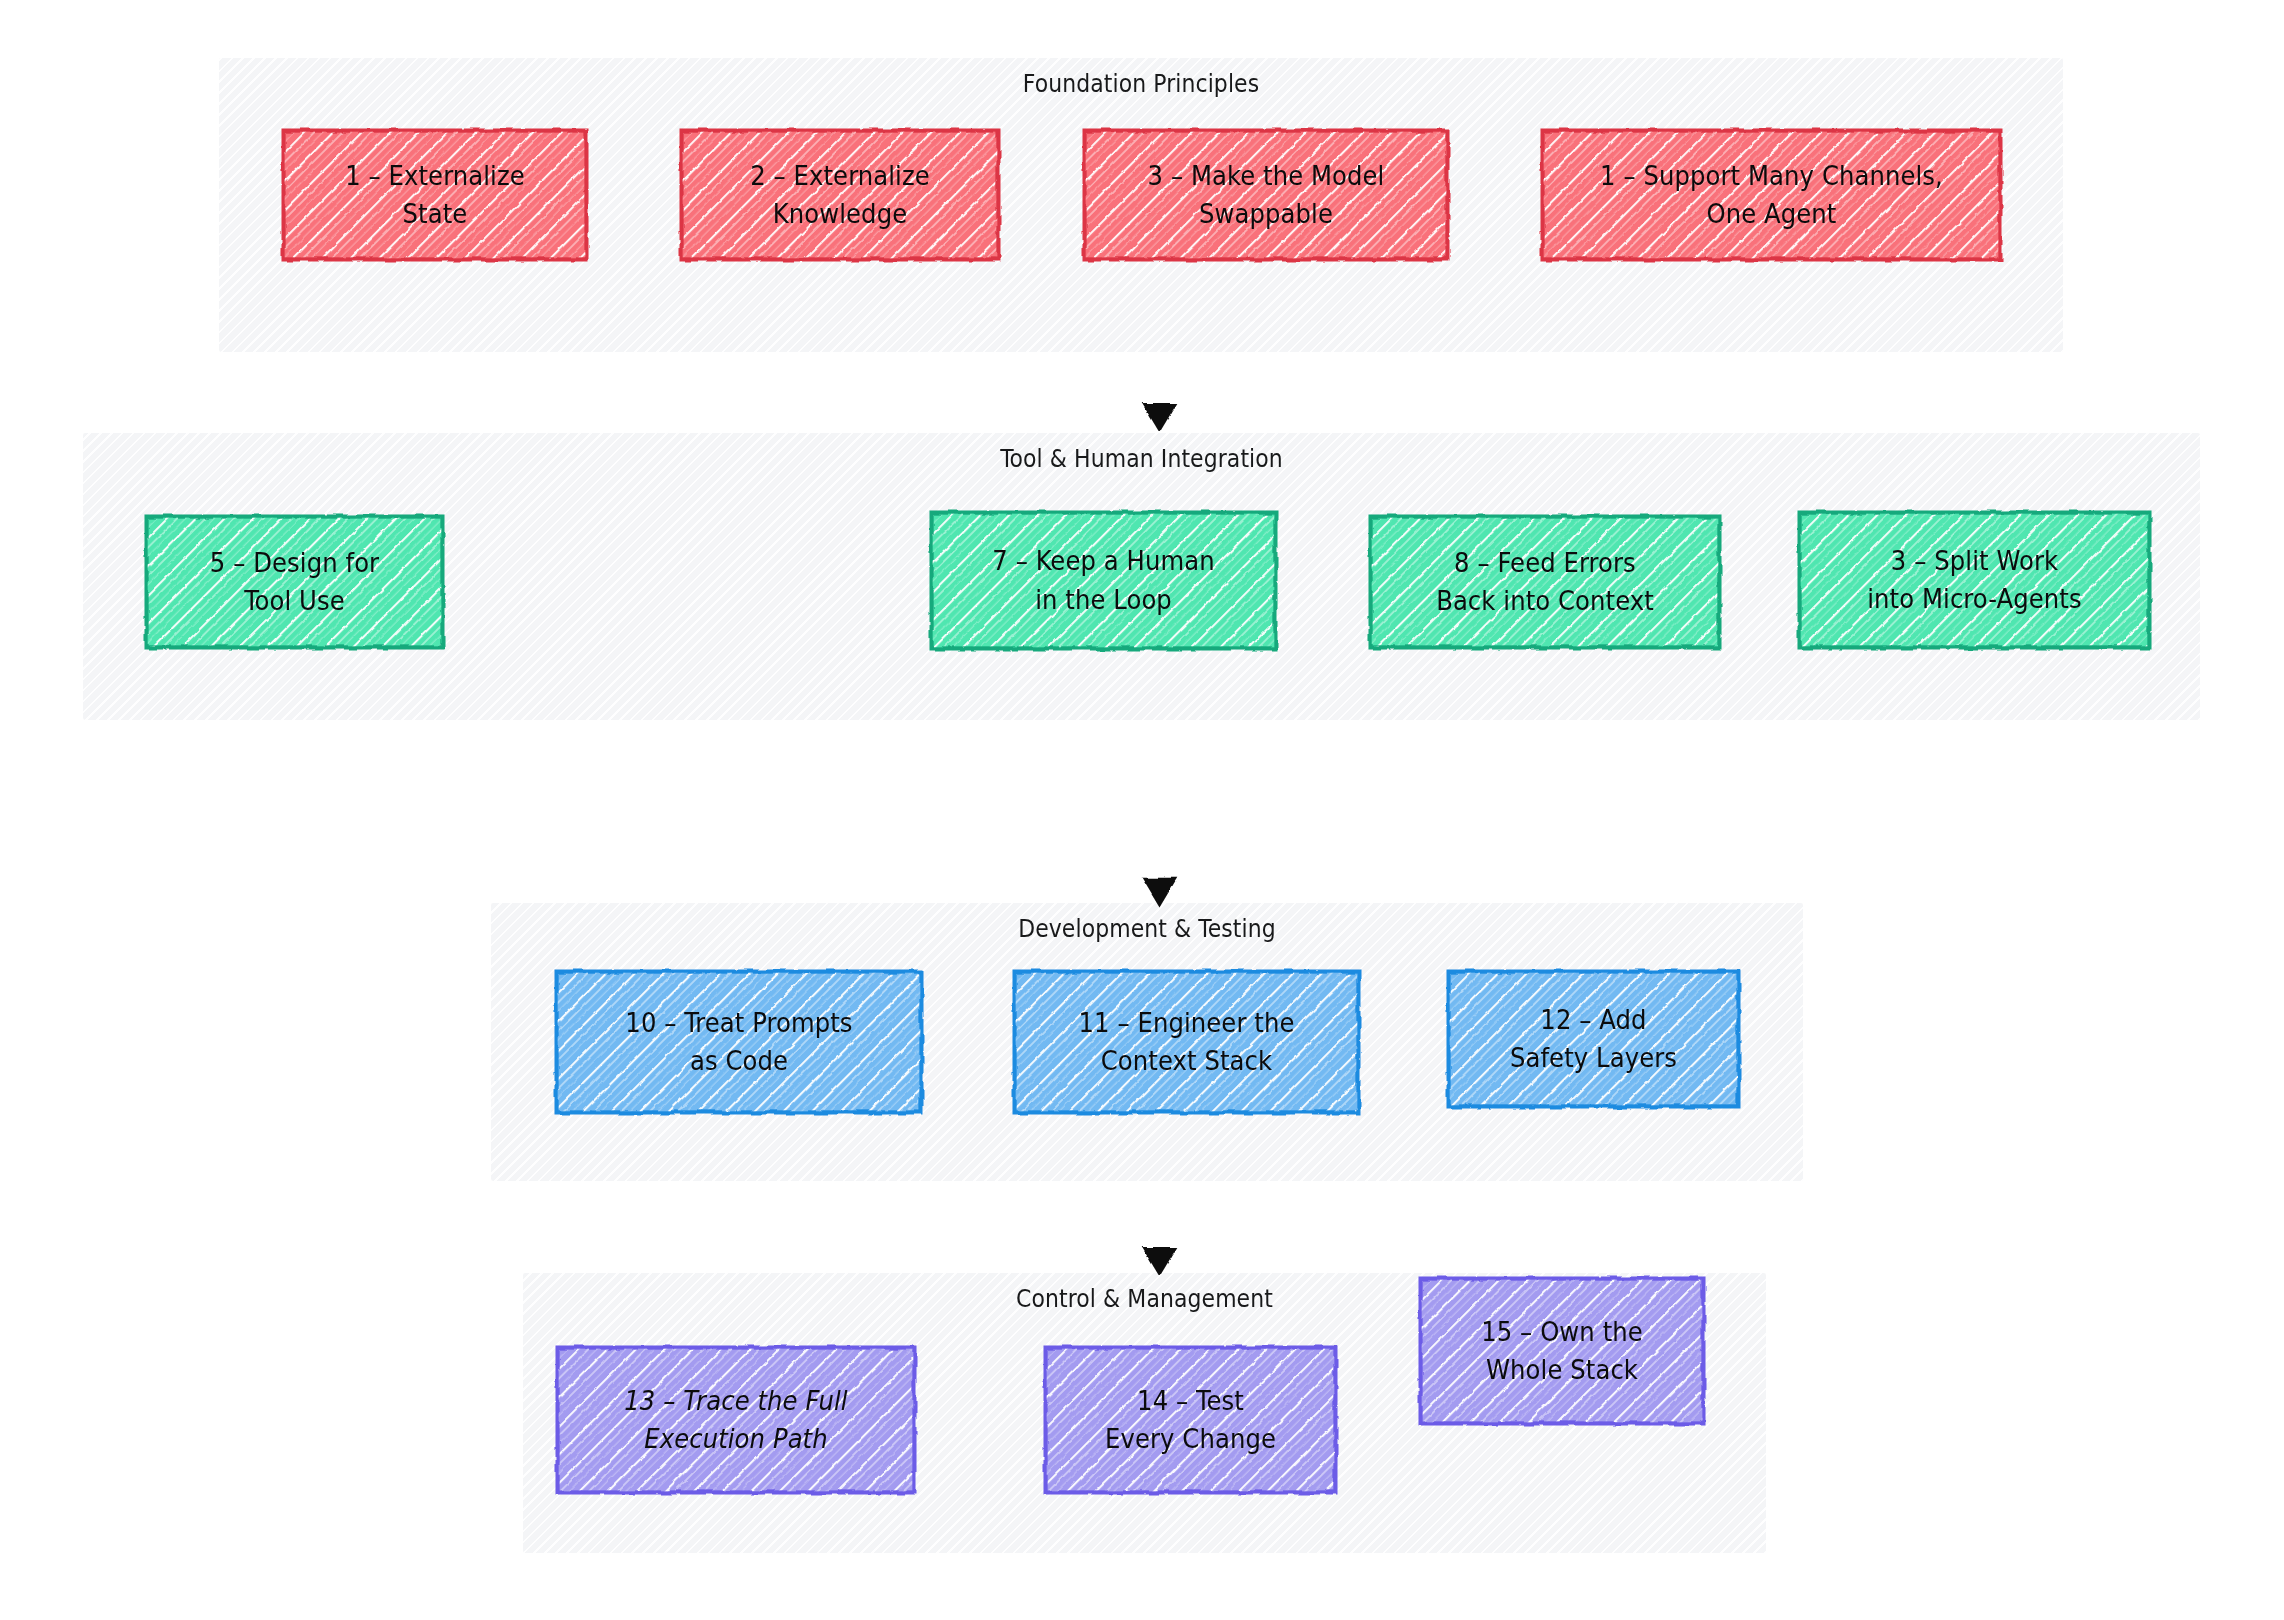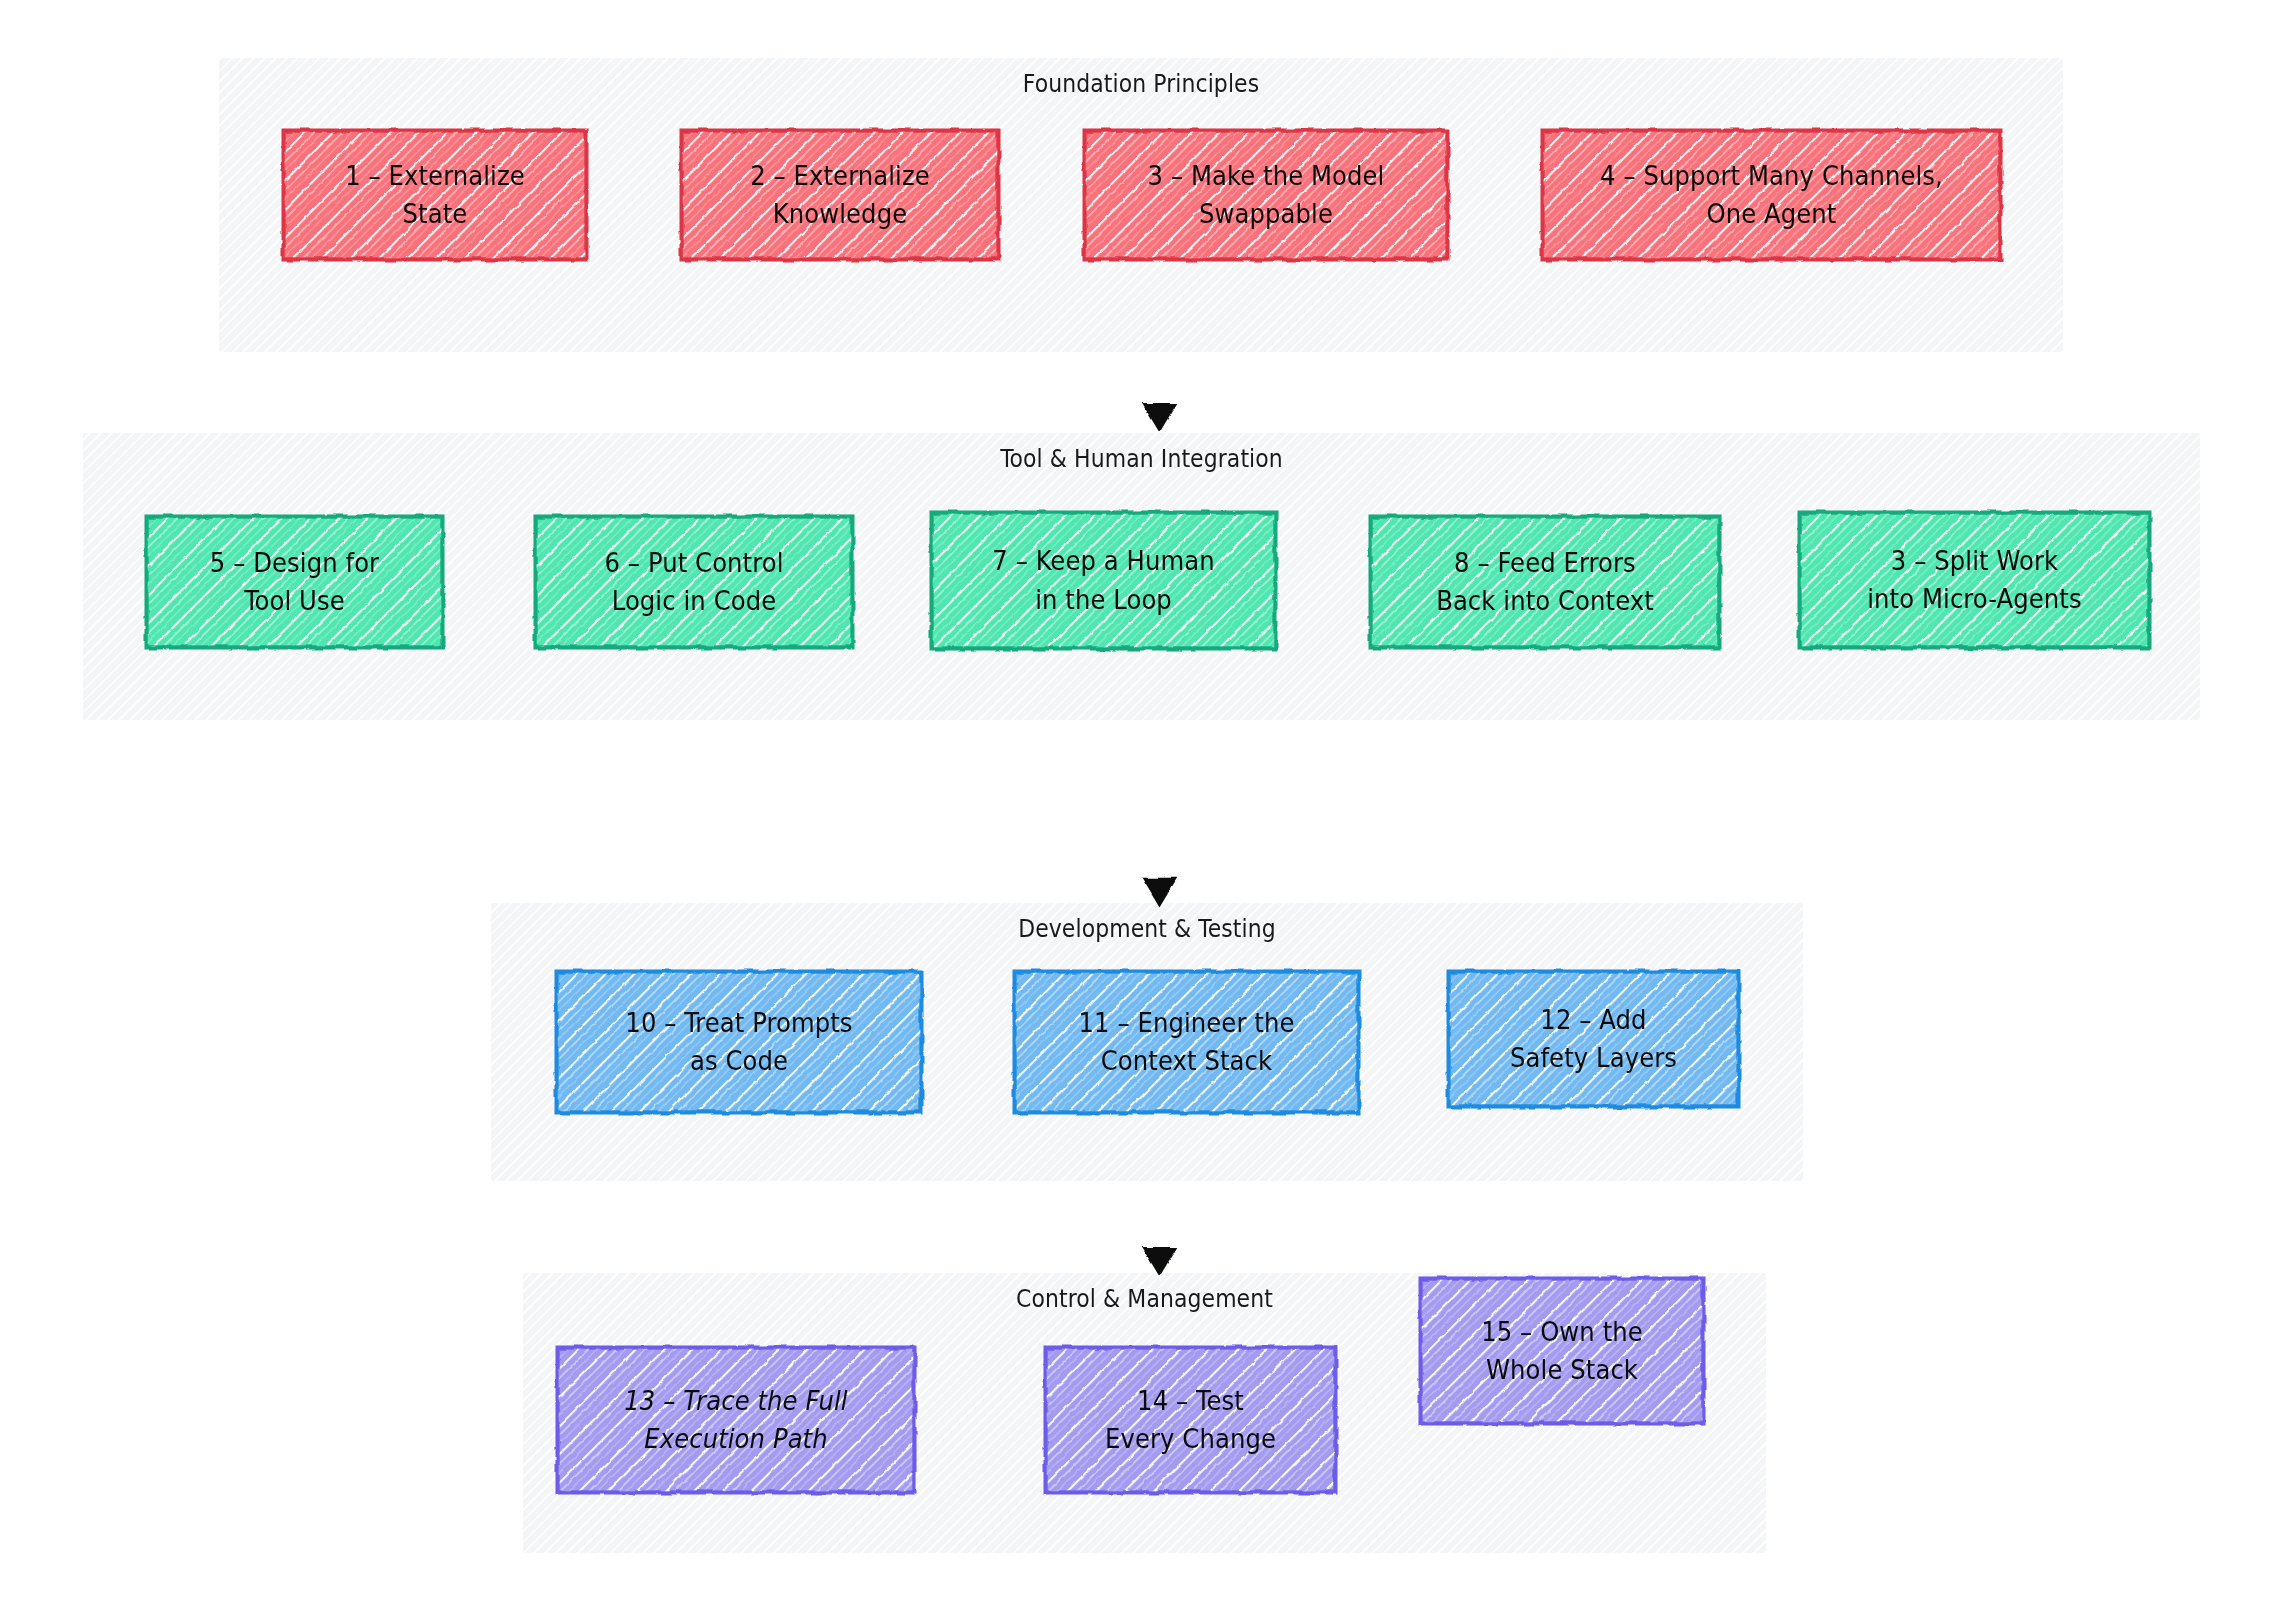--- a/index.html
+++ b/index.html
@@ -143,21 +143,21 @@
     <div class="node-label">3 – Make the Model
 Swappable</div>
   </div>
 
   <div class="node" style="left:1539px; top:127px; width:465px; height:136px;">
     <svg class="node-shape" viewBox="0 0 782 228" preserveAspectRatio="none">
       <rect x="6" y="6" width="770" height="216" fill="#F9717A" filter="url(#rough)"></rect>
       <rect x="6" y="6" width="770" height="216" fill="url(#hatch)" filter="url(#rough2)"></rect>
       <rect x="6" y="6" width="770" height="216" fill="none" stroke="#DC3545" stroke-width="7" filter="url(#rough)"></rect>
     </svg>
-    <div class="node-label">4 – Support Many Channels,
+    <div class="node-label">1 – Support Many Channels,
 One Agent</div>
   </div>
 
   <svg class="arrow" style="left:1118px; top:340px;" width="83" height="95" viewBox="0 0 140 160">
     <line x1="70" y1="2" x2="70" y2="118" stroke="#0a0a0a" stroke-width="9" filter="url(#rough2)"></line>
     <polygon points="70,156 40,106 100,106" fill="#0a0a0a" filter="url(#rough2)"></polygon>
   </svg>
 
   <div class="subgraph" style="left:83px; top:433px; width:2117px; height:287px;">
     <div class="subgraph-title">Tool &amp; Human Integration</div>
@@ -166,29 +166,20 @@
   <div class="node" style="left:143px; top:513px; width:303px; height:138px;align-items:center;">
     <svg class="node-shape" viewBox="0 0 510 232" preserveAspectRatio="none">
       <rect x="6" y="6" width="498" height="220" fill="#4FE6B0" filter="url(#rough)"></rect>
       <rect x="6" y="6" width="498" height="220" fill="url(#hatch)" filter="url(#rough2)"></rect>
       <rect x="6" y="6" width="498" height="220" fill="none" stroke="#16A97C" stroke-width="7" filter="url(#rough)"></rect>
     </svg>
     <div class="node-label">5 – Design for
 Tool Use</div>
   </div>
 
-  <div class="node" style="left:532px; top:513px; width:324px; height:138px;">
-    <svg class="node-shape" viewBox="0 0 545 232" preserveAspectRatio="none">
-      <rect x="6" y="6" width="533" height="220" fill="#4FE6B0" filter="url(#rough)"></rect>
-      <rect x="6" y="6" width="533" height="220" fill="url(#hatch)" filter="url(#rough2)"></rect>
-      <rect x="6" y="6" width="533" height="220" fill="none" stroke="#16A97C" stroke-width="7" filter="url(#rough)"></rect>
-    </svg>
-    <div class="node-label">6 – Put Control
-Logic in Code</div>
-  </div>
 
   <div class="node" style="left:928px; top:509px; width:351px; height:143px;">
     <svg class="node-shape" viewBox="0 0 590 240" preserveAspectRatio="none">
       <rect x="6" y="6" width="578" height="228" fill="#4FE6B0" filter="url(#rough)"></rect>
       <rect x="6" y="6" width="578" height="228" fill="url(#hatch)" filter="url(#rough2)"></rect>
       <rect x="6" y="6" width="578" height="228" fill="none" stroke="#16A97C" stroke-width="7" filter="url(#rough)"></rect>
     </svg>
     <div class="node-label">7 – Keep a Human
 in the Loop</div>
   </div>

